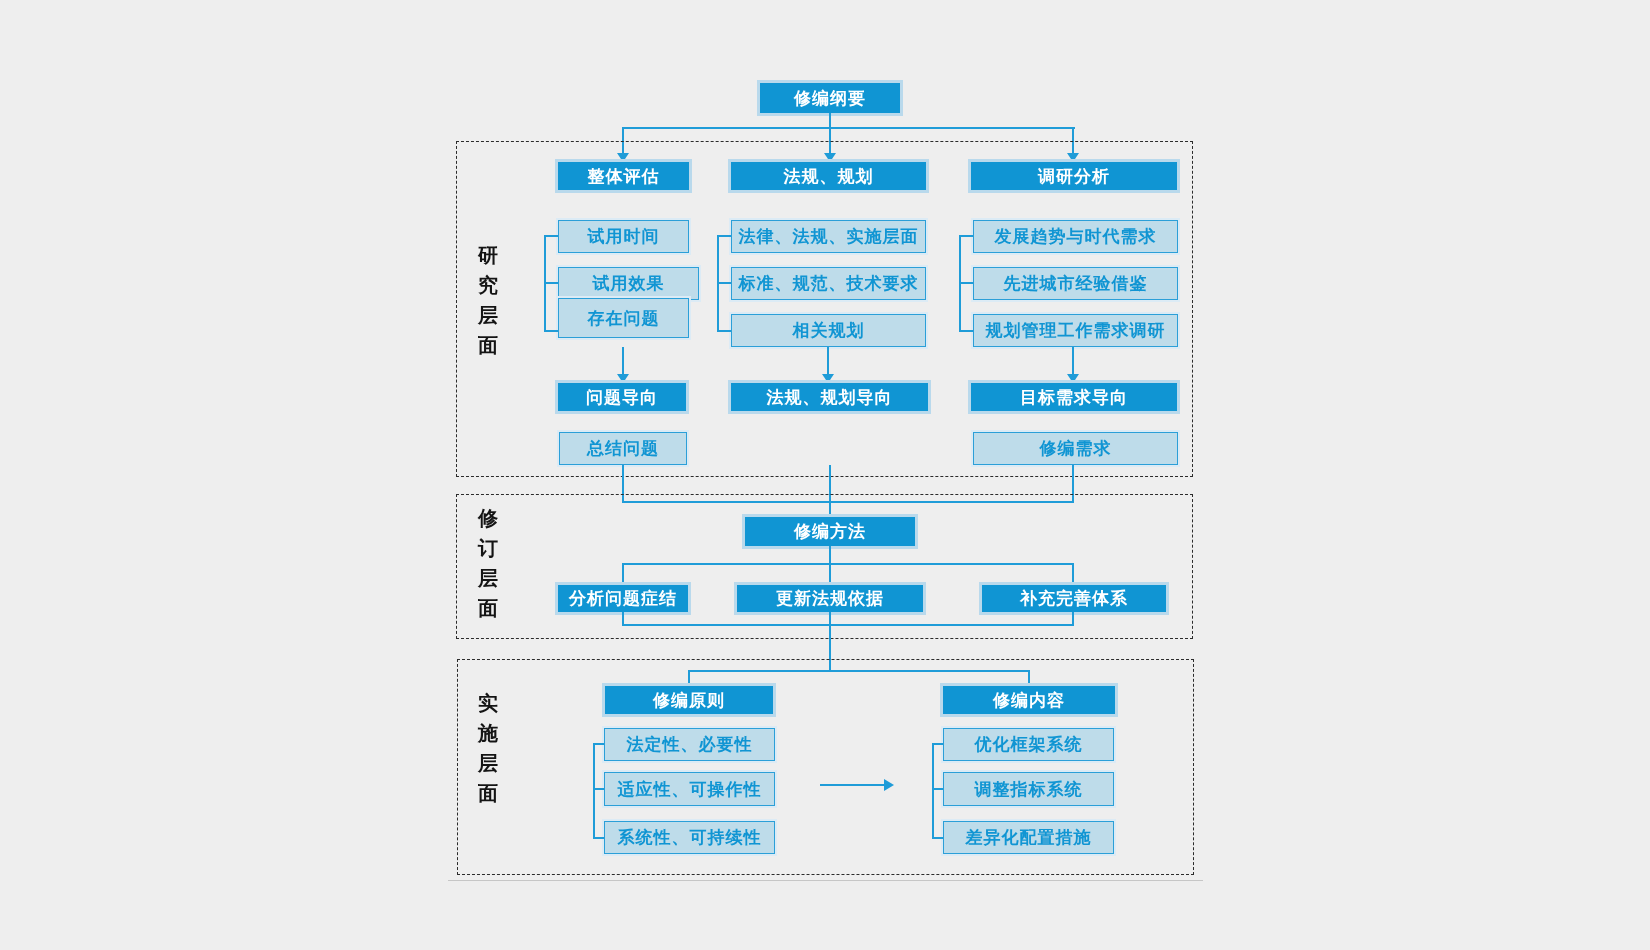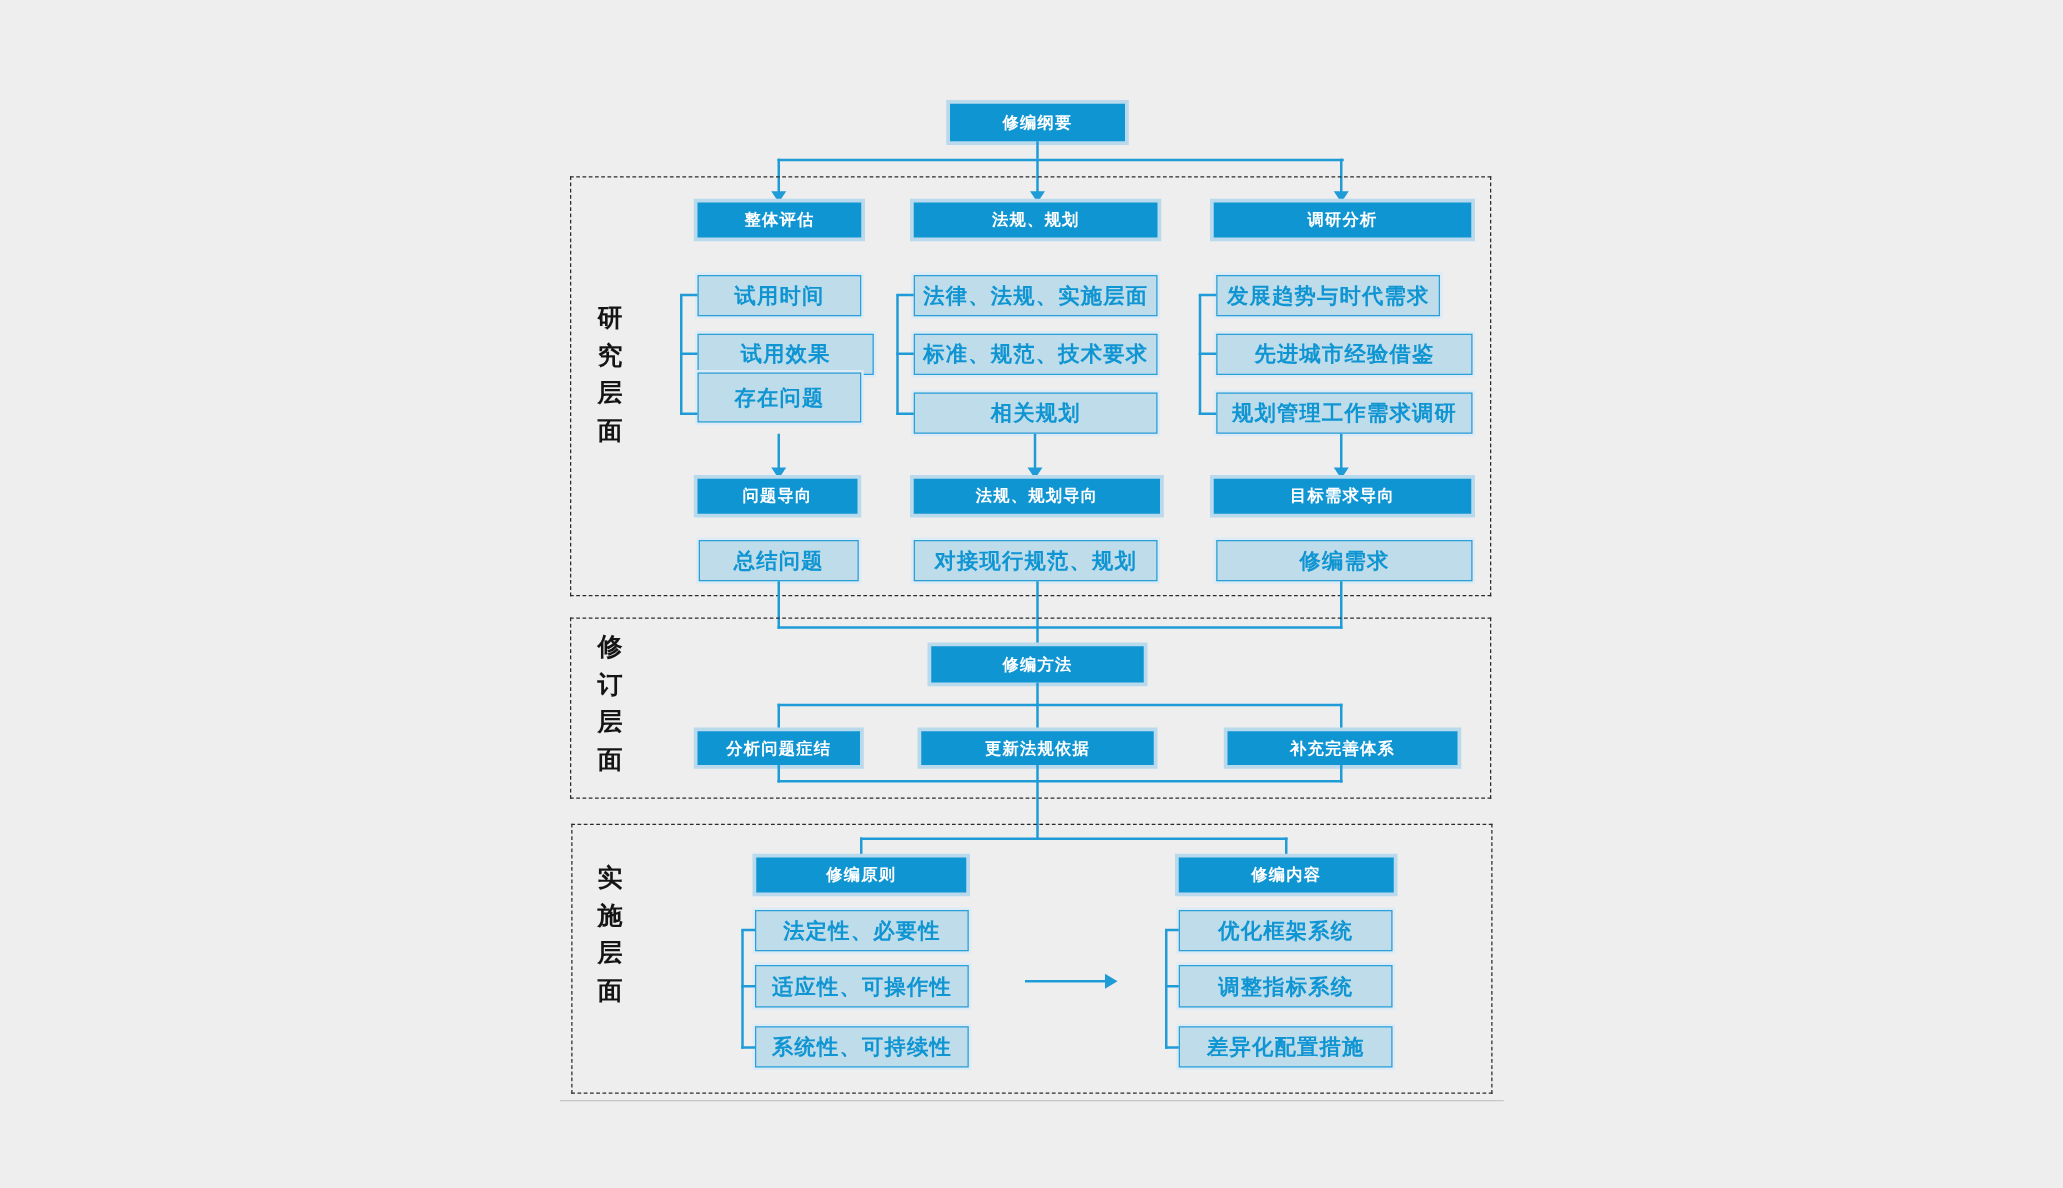--- a/index.html
+++ b/index.html
@@ -17,21 +17,21 @@
     position:absolute;
     display:flex;align-items:center;justify-content:center;
     font-weight:bold;
     letter-spacing:1px;
     box-sizing:border-box;
     white-space:nowrap;
   }
   .solid{
     background:#1095d3;
     color:#ffffff;
-    font-size:13px;
+    font-size:17px;
     box-shadow:0 0 0 3px #b9d9ec;
   }
   .light{
     background:#bedcea;
     color:#1095d3;
     border:1px solid #2b9fd8;
     font-size:17px;
     box-shadow:0 0 0 2px #dcebf5;
   }
 
@@ -109,42 +109,41 @@
 
   <div class="nbox light" style="left:731px;top:220px;width:195px;height:33px;">法律、法规、实施层面</div>
   <div class="nbox light" style="left:731px;top:267px;width:195px;height:33px;">标准、规范、技术要求</div>
   <div class="nbox light" style="left:731px;top:314px;width:195px;height:33px;">相关规划</div>
 
   <div class="vline" style="left:717px;top:236px;height:96px;"></div>
   <div class="hline" style="left:717px;top:235px;width:14px;"></div>
   <div class="hline" style="left:717px;top:282px;width:14px;"></div>
   <div class="hline" style="left:717px;top:330px;width:14px;"></div>
 
-  <div class="nbox light" style="left:973px;top:220px;width:179px;height:33px;">发展趋势与时代需求</div>
+  <div class="nbox light" style="left:973px;top:220px;width:205px;height:33px;">发展趋势与时代需求</div>
   <div class="nbox light" style="left:973px;top:314px;width:205px;height:33px;">规划管理工作需求调研</div>
   <div class="nbox light" style="left:973px;top:267px;width:205px;height:33px;">先进城市经验借鉴</div>
 
   <div class="vline" style="left:959px;top:236px;height:96px;"></div>
   <div class="hline" style="left:959px;top:235px;width:14px;"></div>
   <div class="hline" style="left:959px;top:282px;width:14px;"></div>
   <div class="hline" style="left:959px;top:330px;width:14px;"></div>
 
   <div class="vline" style="left:622px;top:347px;height:28px;"></div>
   <div class="vline" style="left:827px;top:347px;height:28px;"></div>
   <div class="vline" style="left:1072px;top:347px;height:28px;"></div>
   <div class="arr-down" style="left:617px;top:374px;"></div>
   <div class="arr-down" style="left:822px;top:374px;"></div>
   <div class="arr-down" style="left:1067px;top:374px;"></div>
 
   <div class="nbox solid" style="left:558px;top:383px;width:128px;height:28px;">问题导向</div>
   <div class="nbox solid" style="left:731px;top:383px;width:197px;height:28px;">法规、规划导向</div>
   <div class="nbox solid" style="left:971px;top:383px;width:206px;height:28px;">目标需求导向</div>
 
   <div class="nbox light" style="left:559px;top:432px;width:128px;height:33px;">总结问题</div>
-  <div class="nbox light" style="left:731px;top:432px;width:195px;height:33px;">对接现行规范、规划</div>
   <div class="nbox light" style="left:973px;top:432px;width:205px;height:33px;">修编需求</div>
 
   <div class="vline" style="left:622px;top:465px;height:38px;"></div>
   <div class="vline" style="left:1072px;top:465px;height:38px;"></div>
   <div class="hline" style="left:622px;top:501px;width:452px;"></div>
   <div class="vline" style="left:829px;top:465px;height:52px;"></div>
 
   <div class="frame" style="left:456px;top:494px;width:737px;height:145px;"></div>
   <div class="vlabel" style="left:476px;top:503px;">修订层面</div>
 

